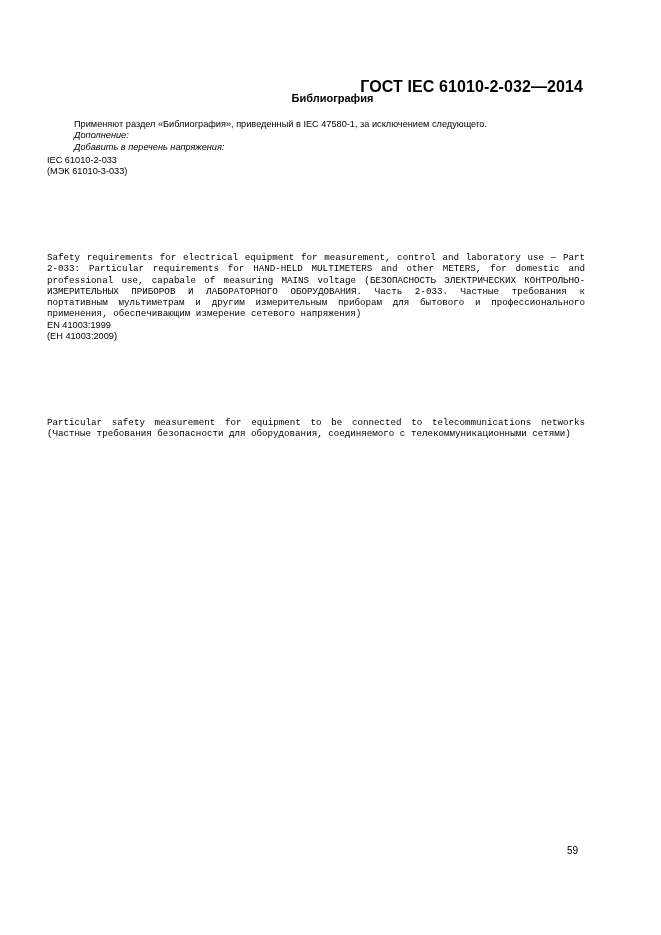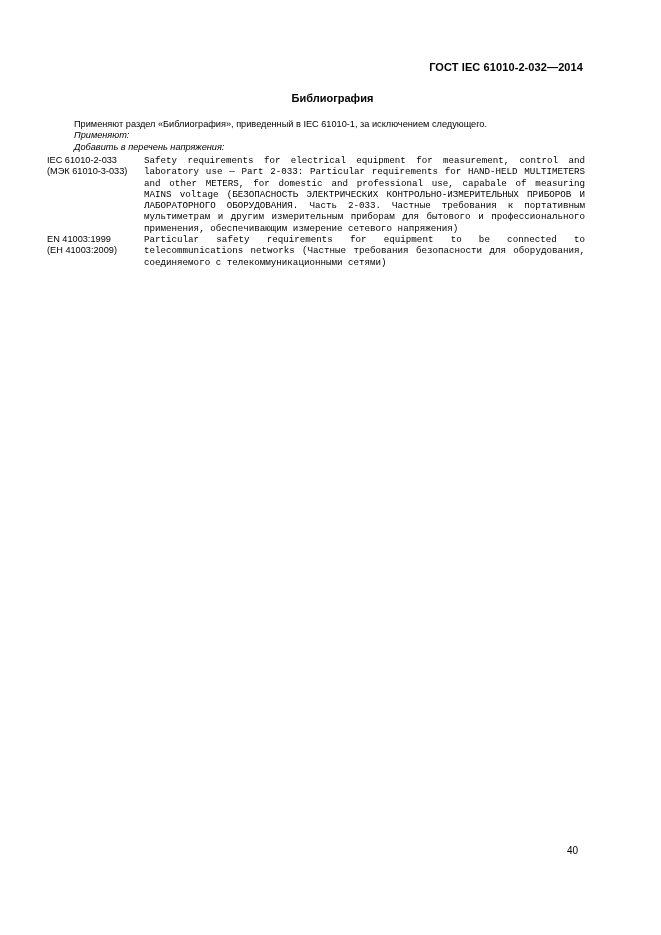--- a/index.html
+++ b/index.html
@@ -10,23 +10,23 @@
     body {
       width: 661px;
       height: 935px;
       position: relative;
       overflow: hidden;
       font-family: "Liberation Sans", sans-serif;
       color: #000000;
     }
     .doc-header {
       position: absolute;
-      top: 61px;
+      top: 78px;
       right: 78px;
-      font-size: 11px;
+      font-size: 16px;
       font-weight: bold;
       letter-spacing: 0.1px;
     }
     .section-title {
       position: absolute;
       top: 92px;
       left: 0;
       width: 661px;
       text-align: center;
       font-size: 11px;
@@ -47,21 +47,21 @@
     .bib {
       position: absolute;
       top: 155px;
       left: 47px;
       width: 538px;
       font-size: 9.2px;
       line-height: 11.3px;
     }
     .bib-row {
       display: flex;
-      flex-direction: row;
+      flex-direction: column;
     }
     .bib-code {
       width: 97px;
       flex: 0 0 97px;
     }
     .bib-code div {
       white-space: nowrap;
     }
     .bib-desc {
       flex: 1 1 auto;
@@ -76,35 +76,35 @@
     }
   </style>
 </head>
 <body>
 
 <div class="doc-header">ГОСТ IEC 61010-2-032—2014</div>
 
 <div class="section-title">Библиография</div>
 
 <div class="intro">
-  <div>Применяют раздел «Библиография», приведенный в IEC 61010-1, за исключением следующего.</div>
-  <div class="it">Применяют:</div>
+  <div>Применяют раздел «Библиография», приведенный в IEC 47580-1, за исключением следующего.</div>
+  <div class="it">Дополнение:</div>
   <div class="it">Добавить в перечень напряжения:</div>
 </div>
 
 <div class="bib">
   <div class="bib-row">
     <div class="bib-code">
       <div>IEC 61010-2-033</div>
       <div>(МЭК 61010-3-033)</div>
     </div>
     <div class="bib-desc">Safety requirements for electrical equipment for measurement, control and laboratory use — Part 2-033: Particular requirements for HAND-HELD MULTIMETERS and other METERS, for domestic and professional use, capabale of measuring MAINS voltage (БЕЗОПАСНОСТЬ ЭЛЕКТРИЧЕСКИХ КОНТРОЛЬНО-ИЗМЕРИТЕЛЬНЫХ ПРИБОРОВ И ЛАБОРАТОРНОГО ОБОРУДОВАНИЯ. Часть 2-033. Частные требования к портативным мультиметрам и другим измерительным приборам для бытового и профессионального применения, обеспечивающим измерение сетевого напряжения)</div>
   </div>
   <div class="bib-row">
     <div class="bib-code">
       <div>EN 41003:1999</div>
       <div>(ЕН 41003:2009)</div>
     </div>
-    <div class="bib-desc">Particular safety requirements for equipment to be connected to telecommunications networks (Частные требования безопасности для оборудования, соединяемого с телекоммуникационными сетями)</div>
+    <div class="bib-desc">Particular safety measurement for equipment to be connected to telecommunications networks (Частные требования безопасности для оборудования, соединяемого с телекоммуникационными сетями)</div>
   </div>
 </div>
 
-<div class="page-number">40</div>
+<div class="page-number">59</div>
 
 </body></html>

